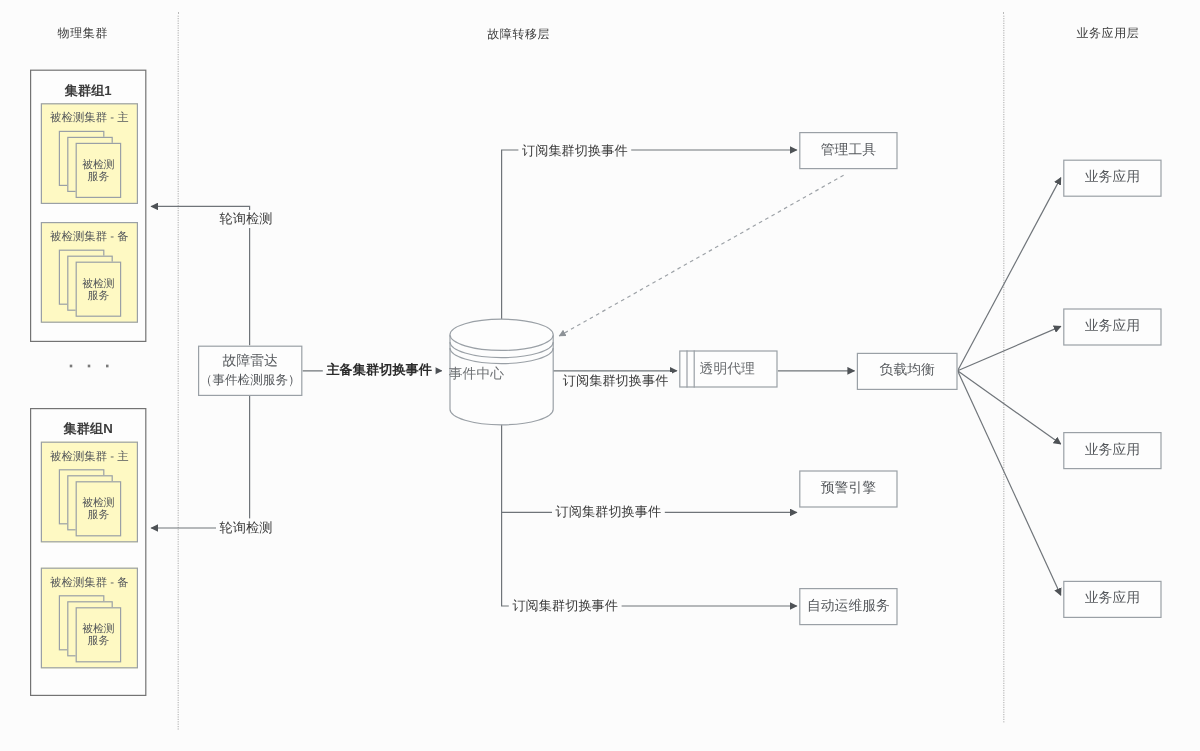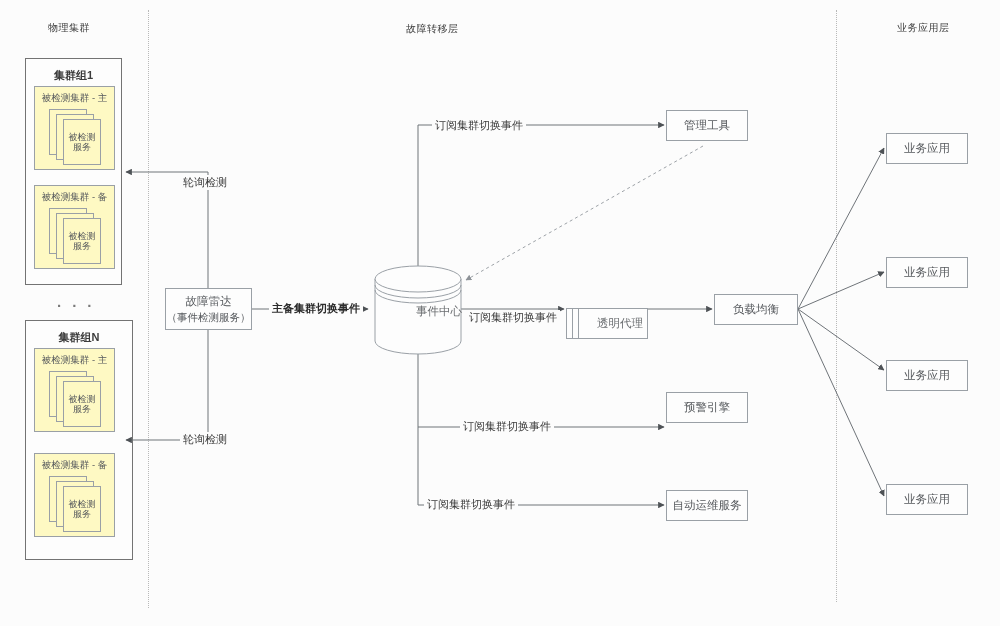--- a/index.html
+++ b/index.html
@@ -52,21 +52,21 @@
       <div class="card" style="left:14px;top:22px;width:38px;height:46px;"></div>
       <div class="card" style="left:21px;top:27px;width:38px;height:46px;"></div>
       <div class="card front" style="left:28px;top:32px;width:38px;height:46px;">
         <span>被检测服务</span>
       </div>
     </div>
   </div>
 
   <div class="ellipsis" style="left:57px;top:297px;">· · ·</div>
 
-  <div class="grp" style="left:25px;top:320px;width:108px;height:240px;">
+  <div class="grp" style="left:25px;top:340px;width:97px;height:240px;">
     <div class="grp-label" style="top:9px;">集群组N</div>
     <div class="card" style="left:8px;top:27px;width:81px;height:84px;">
       <div class="sub-label" style="top:5px;">被检测集群 - 主</div>
       <div class="card" style="left:14px;top:22px;width:38px;height:46px;"></div>
       <div class="card" style="left:21px;top:27px;width:38px;height:46px;"></div>
       <div class="card front" style="left:28px;top:32px;width:38px;height:46px;">
         <span>被检测服务</span>
       </div>
     </div>
     <div class="card" style="left:8px;top:132px;width:81px;height:84px;">
@@ -130,28 +130,28 @@
     <span style="font-size:10.5px;">（事件检测服务）</span>
   </div>
 
   <div style="position:absolute;left:374px;top:264px;width:88px;height:92px;">
     <svg width="88" height="92" viewBox="0 0 88 92">
       <path d="M 1 15 L 1 77 A 43 13 0 0 0 87 77 L 87 15" fill="#fdfdfd" stroke="#9aa0a6" stroke-width="1"></path>
       <ellipse cx="44" cy="15" rx="43" ry="13" fill="#fdfdfd" stroke="#9aa0a6" stroke-width="1"></ellipse>
       <path d="M 1 21 A 43 13 0 0 0 87 21" fill="none" stroke="#9aa0a6" stroke-width="1"></path>
       <path d="M 1 26 A 43 13 0 0 0 87 26" fill="none" stroke="#9aa0a6" stroke-width="1"></path>
     </svg>
-    <div class="cyl-label" style="left:0;right:0;top:40px;text-align:right;">事件中心</div>
+    <div class="cyl-label" style="left:0;right:0;top:40px;text-align:left;">事件中心</div>
   </div>
 
   <div class="box" style="left:666px;top:110px;width:82px;height:31px;">
     <span>管理工具</span>
   </div>
 
-  <div style="position:absolute;left:566px;top:308px;width:68px;height:31px;padding-left:28px;">
+  <div style="position:absolute;left:566px;top:292px;width:68px;height:31px;">
     <div class="comp-bar" style="left:0;top:0;width:82px;height:31px;"></div>
     <div style="position:absolute;left:6px;top:0;width:0;height:31px;border-left:1px solid #9aa0a6;"></div>
     <div style="position:absolute;left:12px;top:0;width:0;height:31px;border-left:1px solid #9aa0a6;"></div>
     <div style="position:absolute;left:12px;right:0;top:0;bottom:0;display:flex;align-items:center;justify-content:center;font-size:11.5px;color:#6a6d70;">透明代理</div>
   </div>
 
   <div class="box" style="left:714px;top:294px;width:84px;height:31px;">
     <span>负载均衡</span>
   </div>
 

